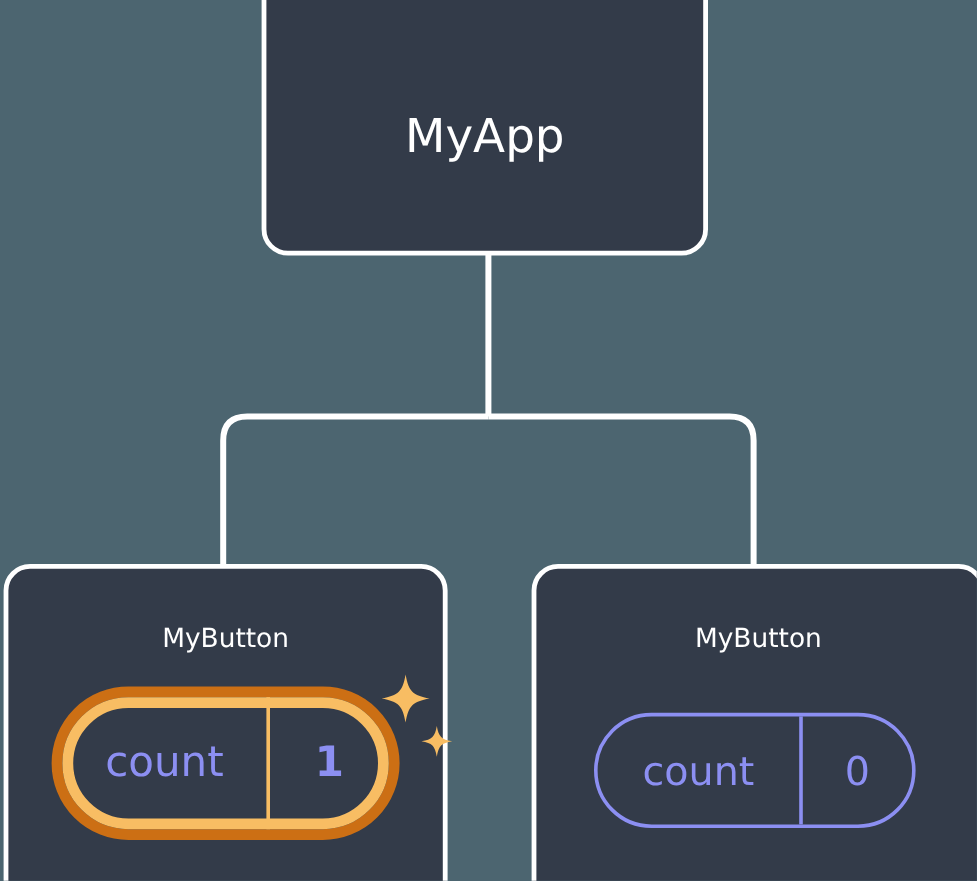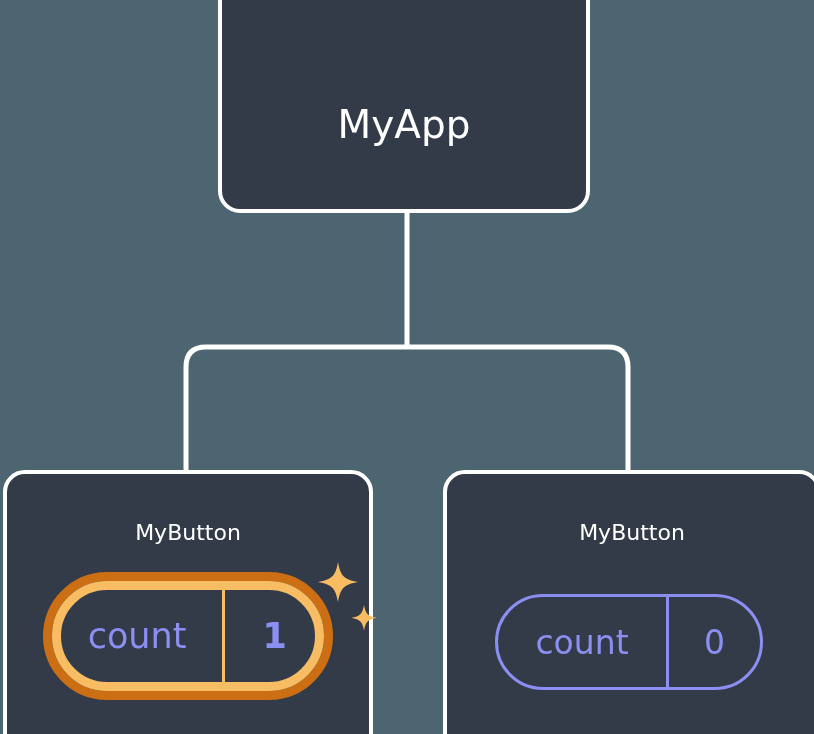--- a/index.html
+++ b/index.html
@@ -66,21 +66,20 @@
     right: 0;
     text-align: center;
     color: #ffffff;
     font-weight: 400;
     white-space: nowrap;
   }
 
   .node-app .node-title {
     top: 122px;
     font-size: 39px;
-    margin-top: 10px;
   }
 
   .node-btn-left .node-title,
   .node-btn-right .node-title {
     top: 46px;
     font-size: 22px;
   }
 
   
   .pill {

